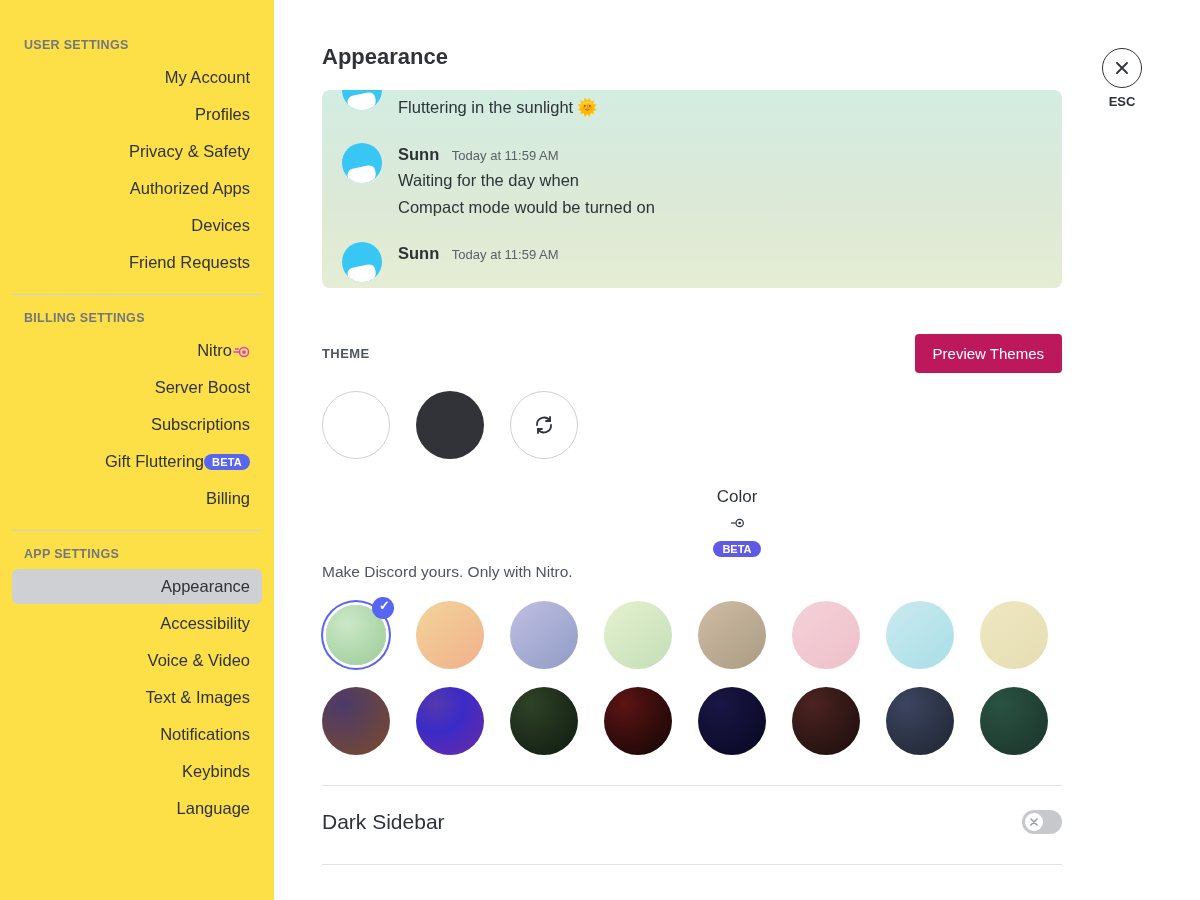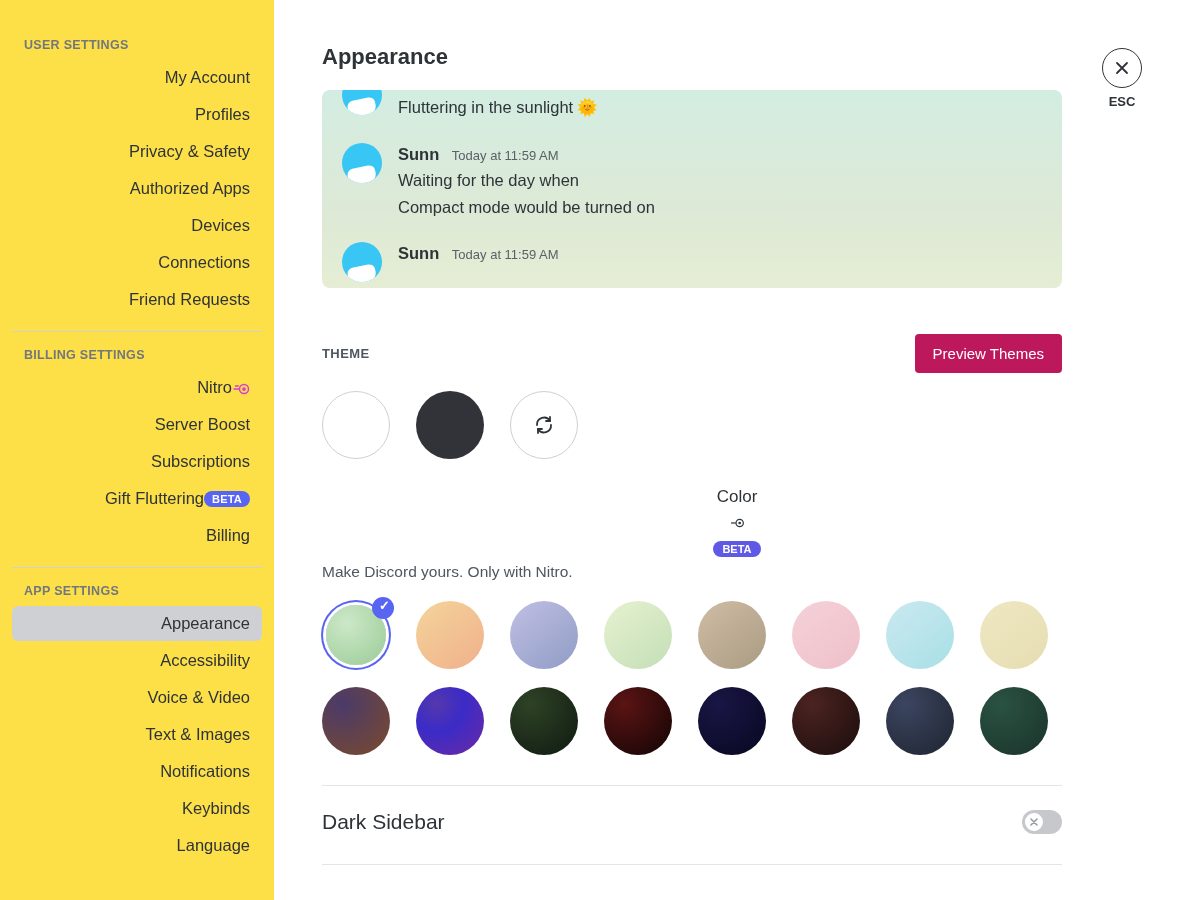--- a/index.html
+++ b/index.html
@@ -261,23 +261,20 @@
   <div class="sidebar-item">
       <span>Privacy &amp; Safety</span>
     </div>
   <div class="sidebar-item">
       <span>Authorized Apps</span>
     </div>
   <div class="sidebar-item">
       <span>Devices</span>
     </div>
   <div class="sidebar-item">
-      <span>Connections</span>
-    </div>
-  <div class="sidebar-item">
       <span>Friend Requests</span>
     </div>
 
   <div class="sidebar-divider"></div>
 
   <div class="section-header">BILLING SETTINGS</div>
   <div class="sidebar-item">
     <span>Nitro</span>
     <span class="nitro-icon">
       <svg viewBox="0 0 24 16" width="18" height="14">
@@ -335,21 +332,21 @@
       <svg width="16" height="16" viewBox="0 0 16 16">
           <path d="M3 3 L13 13 M13 3 L3 13" stroke="#2e3338" stroke-width="1.8" stroke-linecap="round"></path>
         </svg>
     </div>
     <div class="close-label">ESC</div>
   </div>
 
   <h2 class="page-title">Appearance</h2>
 
   <div class="preview-box">
-    <div class="msg" style="padding-top:0; margin-top:-22px;align-items:center;">
+    <div class="msg" style="padding-top:0; margin-top:-22px;">
       <div class="avatar"></div>
       <div class="msg-body">
         <div>Look at me I'm a beautiful butterfly</div>
         <div>Fluttering in the sunlight 🌞</div>
       </div>
     </div>
     <div class="msg">
       <div class="avatar"></div>
       <div class="msg-body">
         <div>

